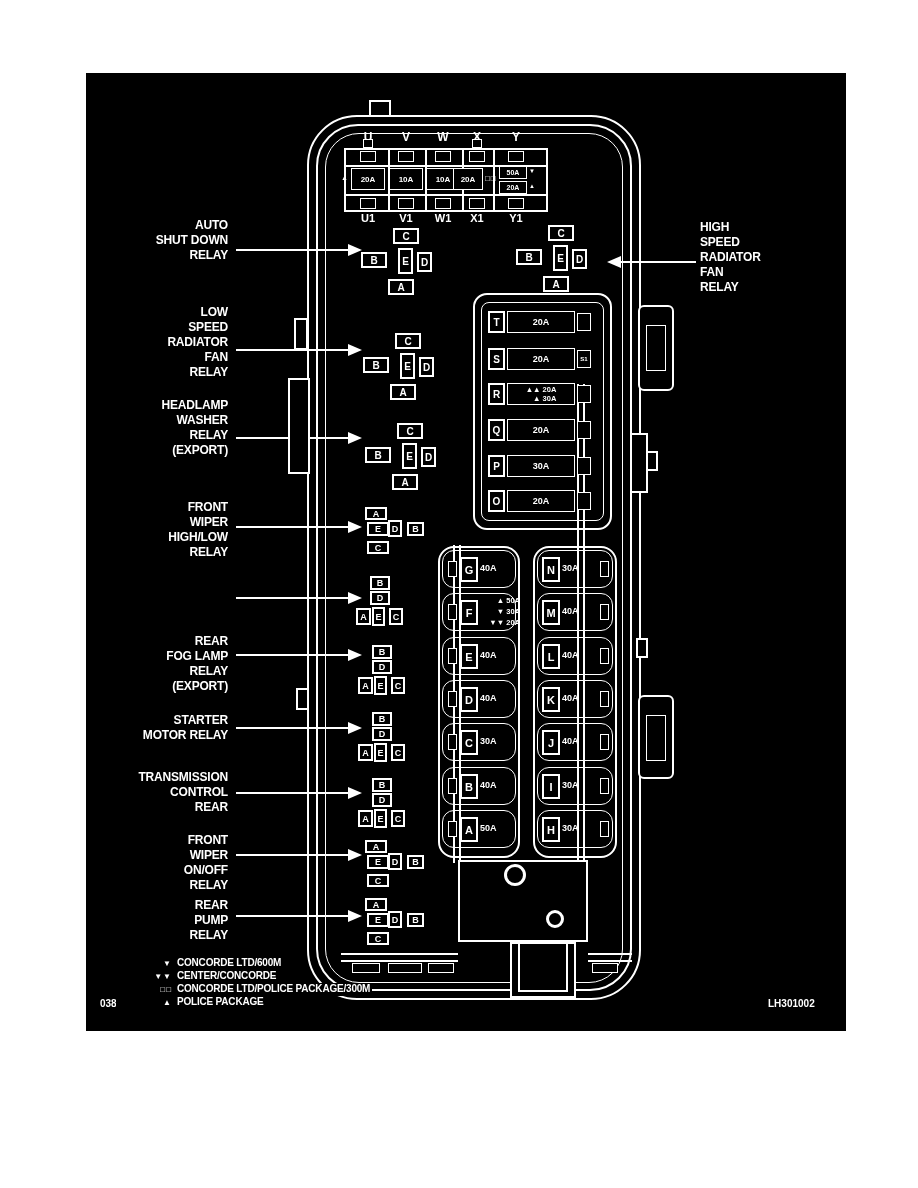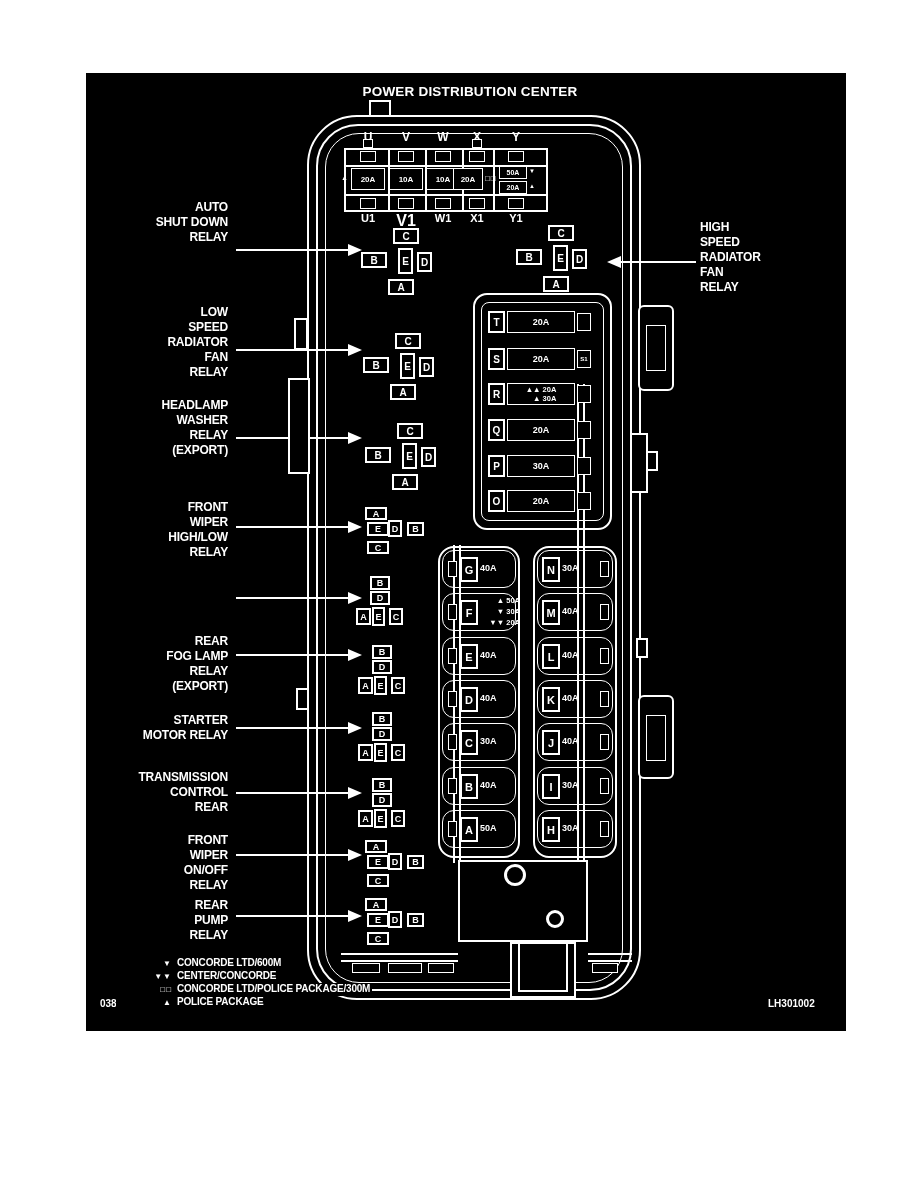--- a/index.html
+++ b/index.html
@@ -31,28 +31,27 @@
   .code-right { left: 682px; top: 925px; }
   .legend-row { position: absolute; display: flex; background: #000; z-index: 9; padding-right: 2px; }
   .lsym { display: inline-block; width: 56px; text-align: right; margin-right: 5px;
     font-size: 8px; line-height: 12px; padding-top: 1px; letter-spacing: 1px; }
   .ltxt { font-size: 10px; line-height: 12px; letter-spacing: -.2px; }
 </style>
 </head>
 <body>
 
 <div class="canvas" id="cv">
-  <div class="title">POWER DISTRIBUTION CENTER</div>
   <div class="pdc-outline o1"></div>
   <div class="pdc-outline o2"></div>
   <div class="pdc-outline o3"></div>
   <div class="top-tab"></div>
   <div class="code code-left">038W-11</div>
   <div class="code code-right">LH301002</div>
-<div class="lbl" style="left: 18px; top: 127px; width: 124px;">AUTO
+<div class="lbl" style="left: 18px; top: 145px; width: 124px;">AUTO
 SHUT DOWN
 RELAY</div>
     <div class="abs" style="left: 150px; top: 176px; width: 112px; height: 2px; background: rgb(255, 255, 255);"></div>
     <div class="ah-r" style="left: 262px; top: 171px;"></div>
     <div class="lbl" style="left: 18px; top: 232px; width: 124px;">LOW
 SPEED
 RADIATOR
 FAN
 RELAY</div>
     <div class="abs" style="left: 150px; top: 276px; width: 112px; height: 2px; background: rgb(255, 255, 255);"></div>
@@ -165,21 +164,21 @@
     <div class="abs" style="left: 302px; top: 75px; width: 1.5px; height: 64px; background: rgb(255, 255, 255);"></div>
     <div class="abs" style="left: 339px; top: 75px; width: 1.5px; height: 64px; background: rgb(255, 255, 255);"></div>
     <div class="abs" style="left: 376px; top: 75px; width: 1.5px; height: 64px; background: rgb(255, 255, 255);"></div>
     <div class="abs" style="left: 407px; top: 75px; width: 1.5px; height: 64px; background: rgb(255, 255, 255);"></div>
     <div class="abs" style="left: 270px; top: 57px; width: 24px; text-align: center; font-size: 12px;">U</div>
     <div class="abs" style="left: 308px; top: 57px; width: 24px; text-align: center; font-size: 12px;">V</div>
     <div class="abs" style="left: 345px; top: 57px; width: 24px; text-align: center; font-size: 12px;">W</div>
     <div class="abs" style="left: 379px; top: 57px; width: 24px; text-align: center; font-size: 12px;">X</div>
     <div class="abs" style="left: 418px; top: 57px; width: 24px; text-align: center; font-size: 12px;">Y</div>
     <div class="abs" style="left: 270px; top: 139px; width: 24px; text-align: center; font-size: 11px;">U1</div>
-    <div class="abs" style="left: 308px; top: 139px; width: 24px; text-align: center; font-size: 16px;">V1</div>
+    <div class="abs" style="left: 308px; top: 139px; width: 24px; text-align: center; font-size: 11px;">V1</div>
     <div class="abs" style="left: 345px; top: 139px; width: 24px; text-align: center; font-size: 11px;">W1</div>
     <div class="abs" style="left: 379px; top: 139px; width: 24px; text-align: center; font-size: 11px;">X1</div>
     <div class="abs" style="left: 418px; top: 139px; width: 24px; text-align: center; font-size: 11px;">Y1</div>
     <div class="abs" style="left: 277px; top: 66px; width: 10px; height: 9px; border: 1.5px solid rgb(255, 255, 255); background: rgb(0, 0, 0);"></div>
     <div class="abs" style="left: 386px; top: 66px; width: 10px; height: 9px; border: 1.5px solid rgb(255, 255, 255); background: rgb(0, 0, 0);"></div>
     <div class="frect" style="left: 274px; top: 78px; width: 16px; height: 11px;"></div>
     <div class="frect" style="left: 274px; top: 125px; width: 16px; height: 11px;"></div>
     <div class="frect" style="left: 312px; top: 78px; width: 16px; height: 11px;"></div>
     <div class="frect" style="left: 312px; top: 125px; width: 16px; height: 11px;"></div>
     <div class="frect" style="left: 349px; top: 78px; width: 16px; height: 11px;"></div>

